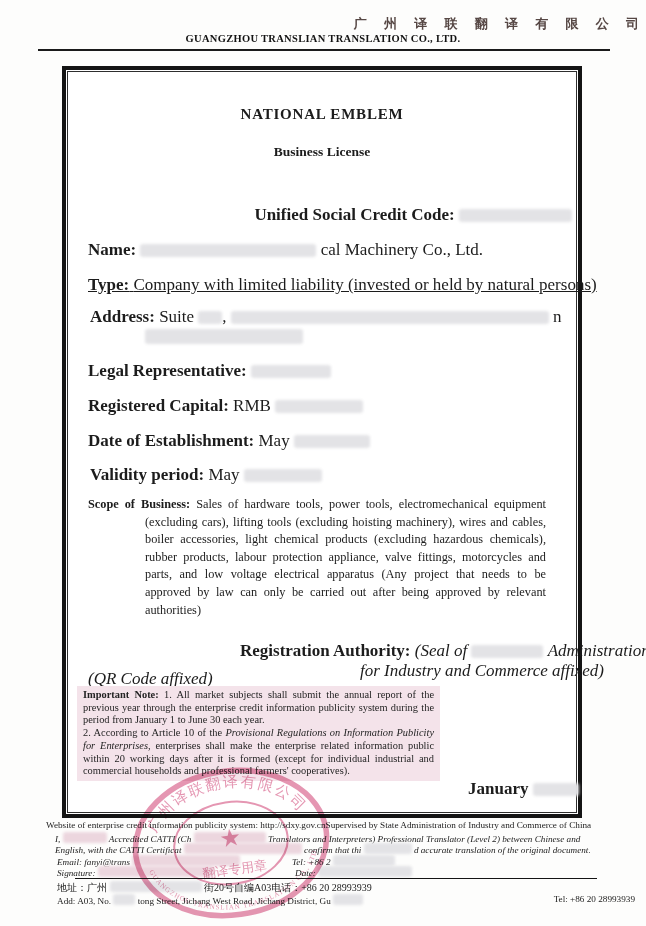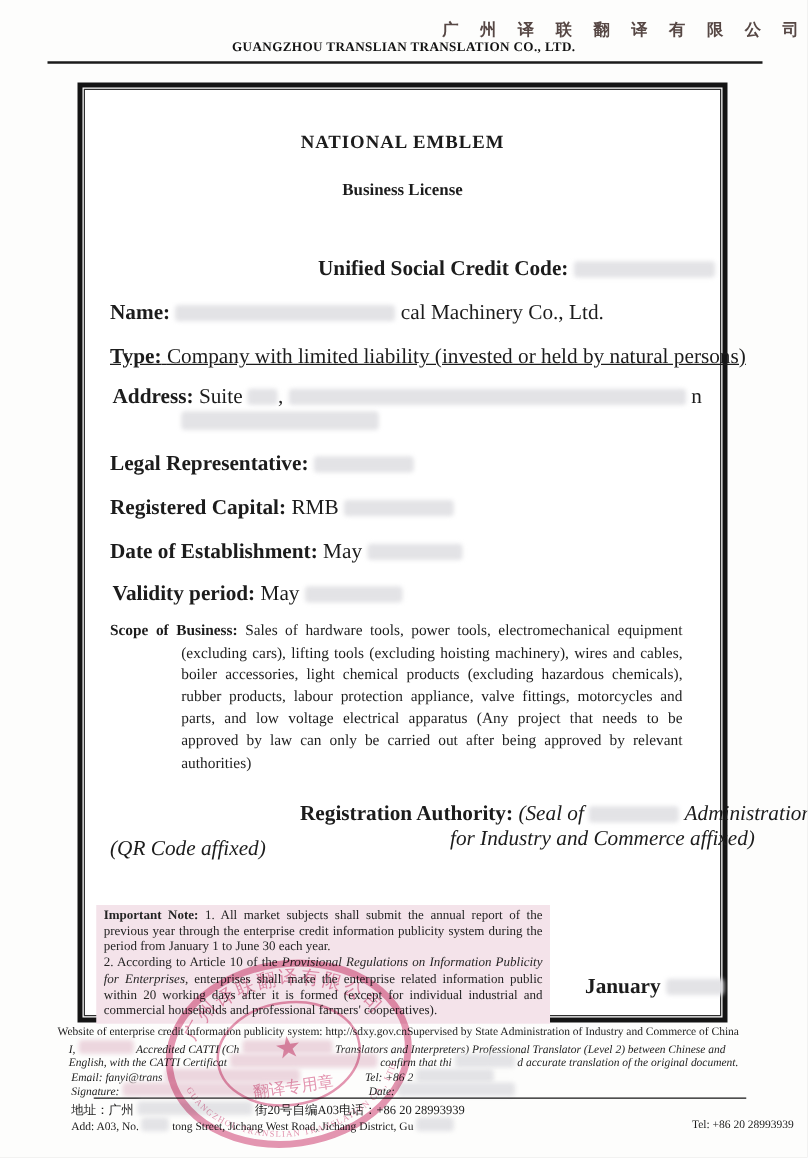--- a/index.html
+++ b/index.html
@@ -46,21 +46,21 @@
   .r-jan    { top:710px; left:402px; }
 
   
   .rd { display:inline-block; height:13px; background:#e3e3e6;
         border-radius:3px; filter:blur(1.6px); vertical-align:-2px; }
   .rd.sm { height:11px; vertical-align:-1px; }
   .rd.pink { background:#ecd6de; }
   .rd.block { position:absolute; display:block; }
 
   
-  .note-box { position:absolute; top:654px; left:11px; width:363px; height:95px;
+  .note-box { position:absolute; top:616px; left:11px; width:363px; height:95px;
               box-sizing:border-box; background:#f4e3ea; padding:3px 6px;
               font-size:10.4px; line-height:12.7px; color:#242424; }
   .note-p { text-align:justify; }
 
   
   .f { position:absolute; font-size:9.2px; white-space:nowrap; }
   .f-web  { top:820px; left:46px; width:578px; display:flex; }
   .f-cert1{ top:832px; left:55px; width:585px; font-style:italic; }
   .f-cert2{ top:843px; left:55px; width:585px; font-style:italic; }
   .f-email{ top:855px; left:57px; font-style:italic; }

